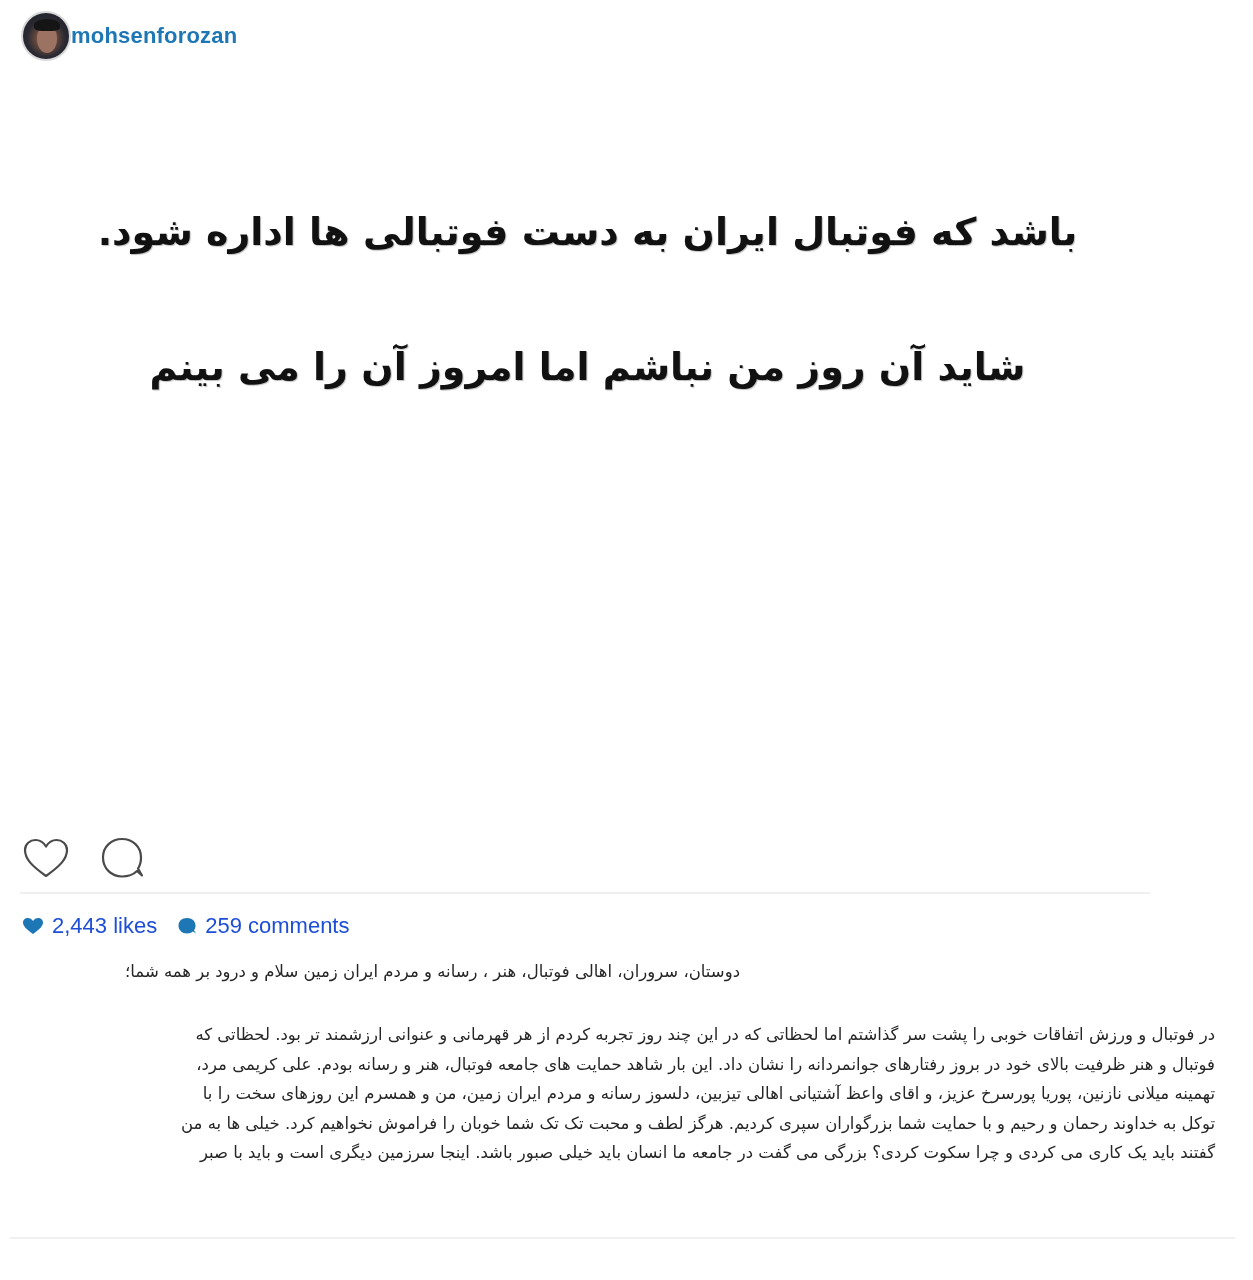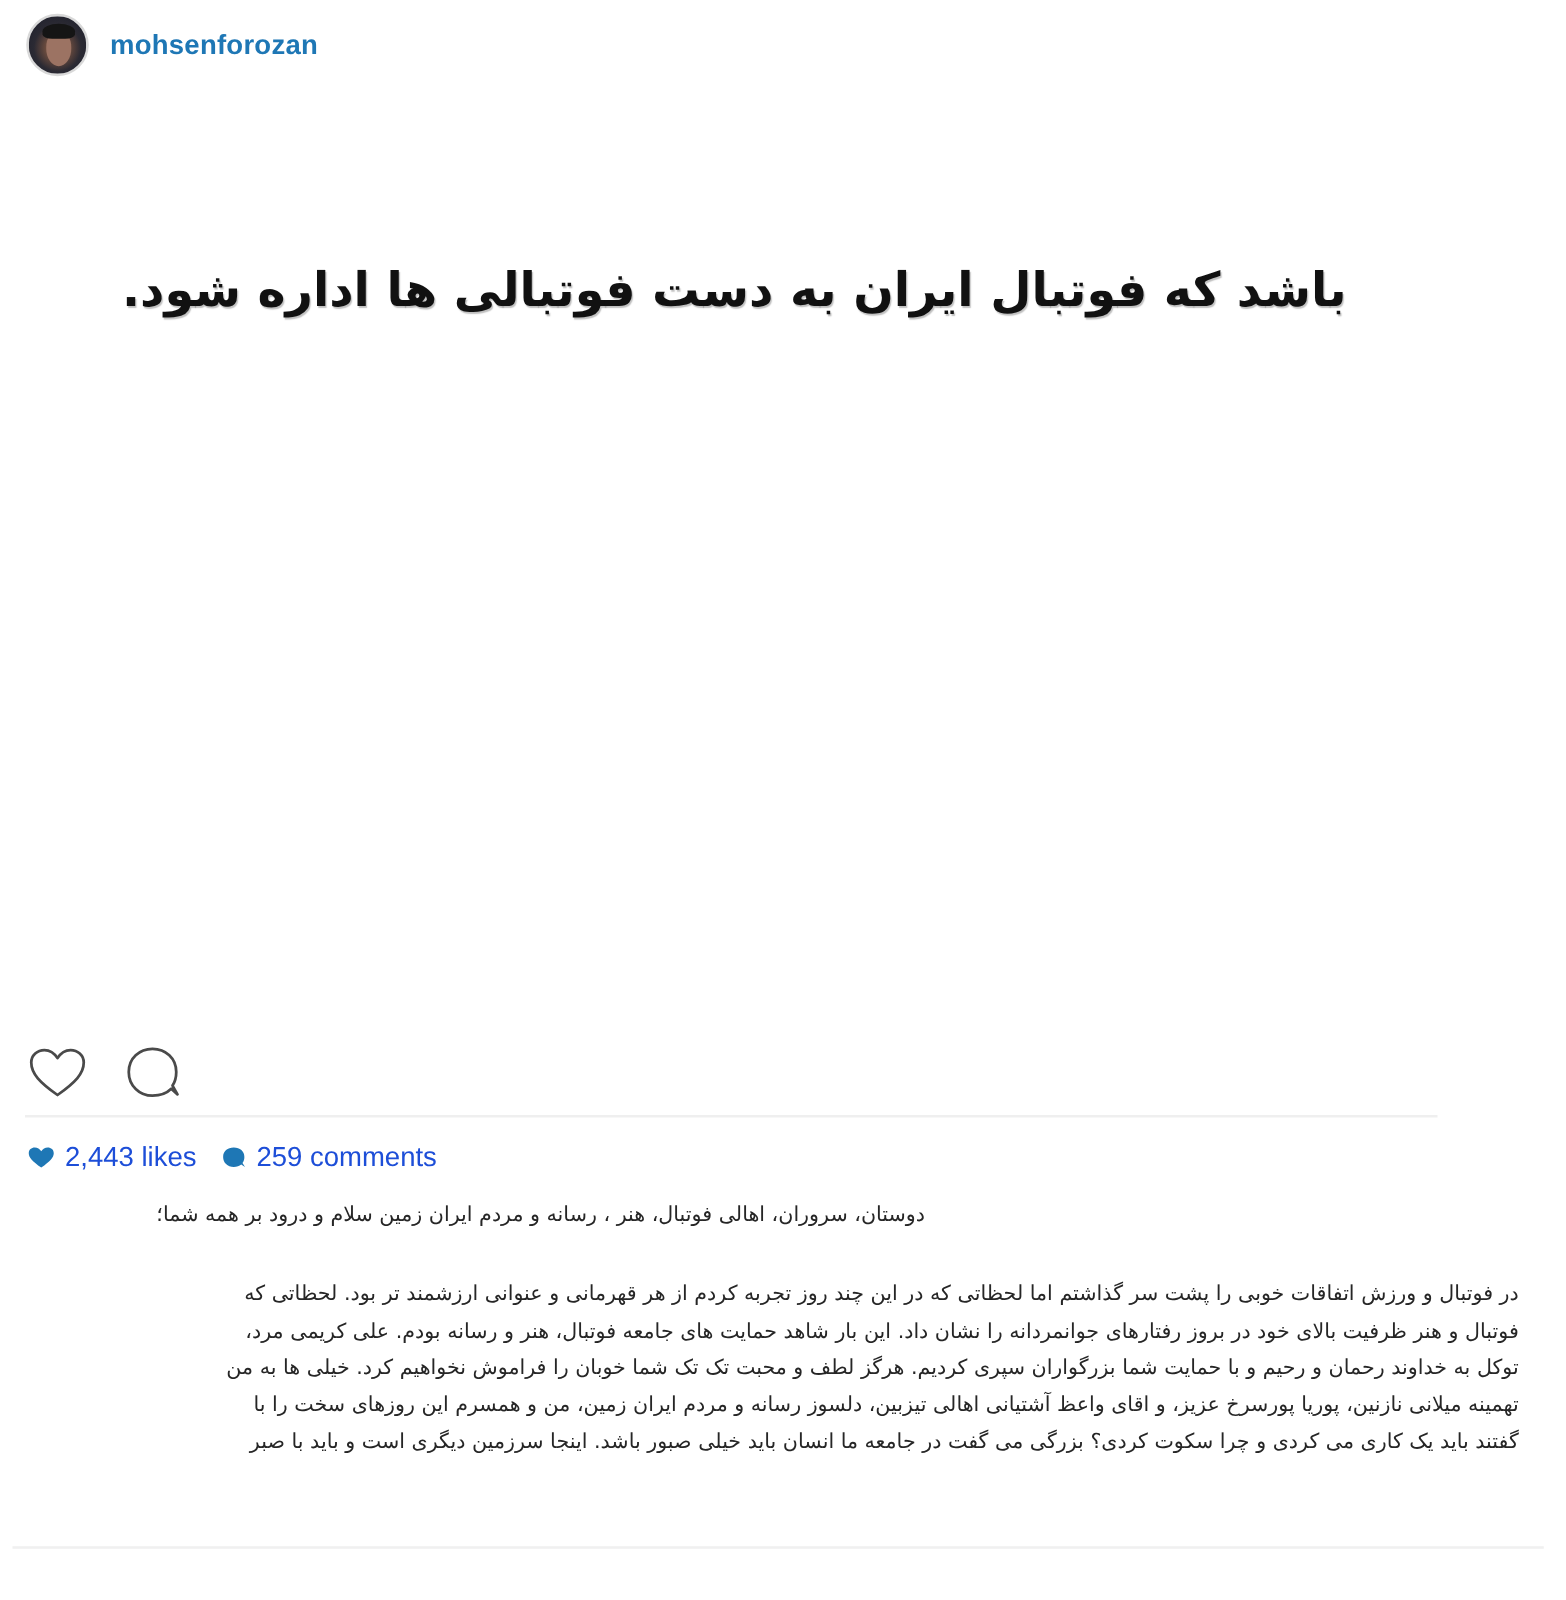--- a/index.html
+++ b/index.html
@@ -45,21 +45,20 @@
     .avatar .hair {
       position: absolute;
       left: 11px;
       top: 6px;
       width: 26px;
       height: 12px;
       border-radius: 50% 50% 30% 30%;
       background: #151515;
     }
     .username {
-      margin-left: 17px;
       font-size: 22px;
       font-weight: bold;
       color: #1e77b5;
       letter-spacing: 0.2px;
     }
     .post-image {
       position: absolute;
       left: 0;
       top: 80px;
       width: 1253px;
@@ -144,20 +143,21 @@
 <div class="header">
   <div class="avatar">
     <div class="face"></div>
     <div class="hair"></div>
   </div>
   <span class="username">mohsenforozan</span>
 </div>
 
 <div class="post-image">
   <div class="quote-line l1">باشد که فوتبال ایران به دست فوتبالی ها اداره شود.</div>
+  <div class="quote-line l2">شاید آن روز من نباشم اما امروز آن را می بینم</div>
 </div>
 
 <div class="actions">
   <span>
     <svg width="48" height="42" viewBox="0 0 48 42">
       <path d="M24 39 C 10 29, 3 22, 3 13 C 3 7, 8 3, 13.5 3 C 18 3, 21.5 5.5, 24 9.5 C 26.5 5.5, 30 3, 34.5 3 C 40 3, 45 7, 45 13 C 45 22, 38 29, 24 39 Z" fill="none" stroke="#4a4a4a" stroke-width="2.2" stroke-linejoin="round"></path>
     </svg>
   </span>
   <span>
     <svg width="46" height="44" viewBox="0 0 46 44">
@@ -181,18 +181,18 @@
     </svg>
     <span>259 comments</span>
   </span>
 </div>
 
 <div class="caption greeting">دوستان، سروران، اهالی فوتبال، هنر ، رسانه و مردم ایران زمین سلام و درود بر همه شما؛</div>
 
 <div class="caption body">
   <span class="ln">در فوتبال و ورزش اتفاقات خوبی را پشت سر گذاشتم اما لحظاتی که در این چند روز تجربه کردم از هر قهرمانی و عنوانی ارزشمند تر بود. لحظاتی که</span>
   <span class="ln">فوتبال و هنر ظرفیت بالای خود در بروز رفتارهای جوانمردانه را نشان داد. این بار شاهد حمایت های جامعه فوتبال، هنر و رسانه بودم. علی کریمی مرد،</span>
+  <span class="ln">تهمینه میلانی نازنین، پوریا پورسرخ عزیز، و اقای واعظ آشتیانی اهالی تیزبین، دلسوز رسانه و مردم ایران زمین، من و همسرم این روزهای سخت را با</span>
   <span class="ln">توکل به خداوند رحمان و رحیم و با حمایت شما بزرگواران سپری کردیم. هرگز لطف و محبت تک تک شما خوبان را فراموش نخواهیم کرد. خیلی ها به من</span>
-  <span class="ln">تهمینه میلانی نازنین، پوریا پورسرخ عزیز، و اقای واعظ آشتیانی اهالی تیزبین، دلسوز رسانه و مردم ایران زمین، من و همسرم این روزهای سخت را با</span>
   <span class="ln">گفتند باید یک کاری می کردی و چرا سکوت کردی؟ بزرگی می گفت در جامعه ما انسان باید خیلی صبور باشد. اینجا سرزمین دیگری است و باید با صبر</span>
 </div>
 
 <div class="divider-bottom"></div>
 
 </body></html>

